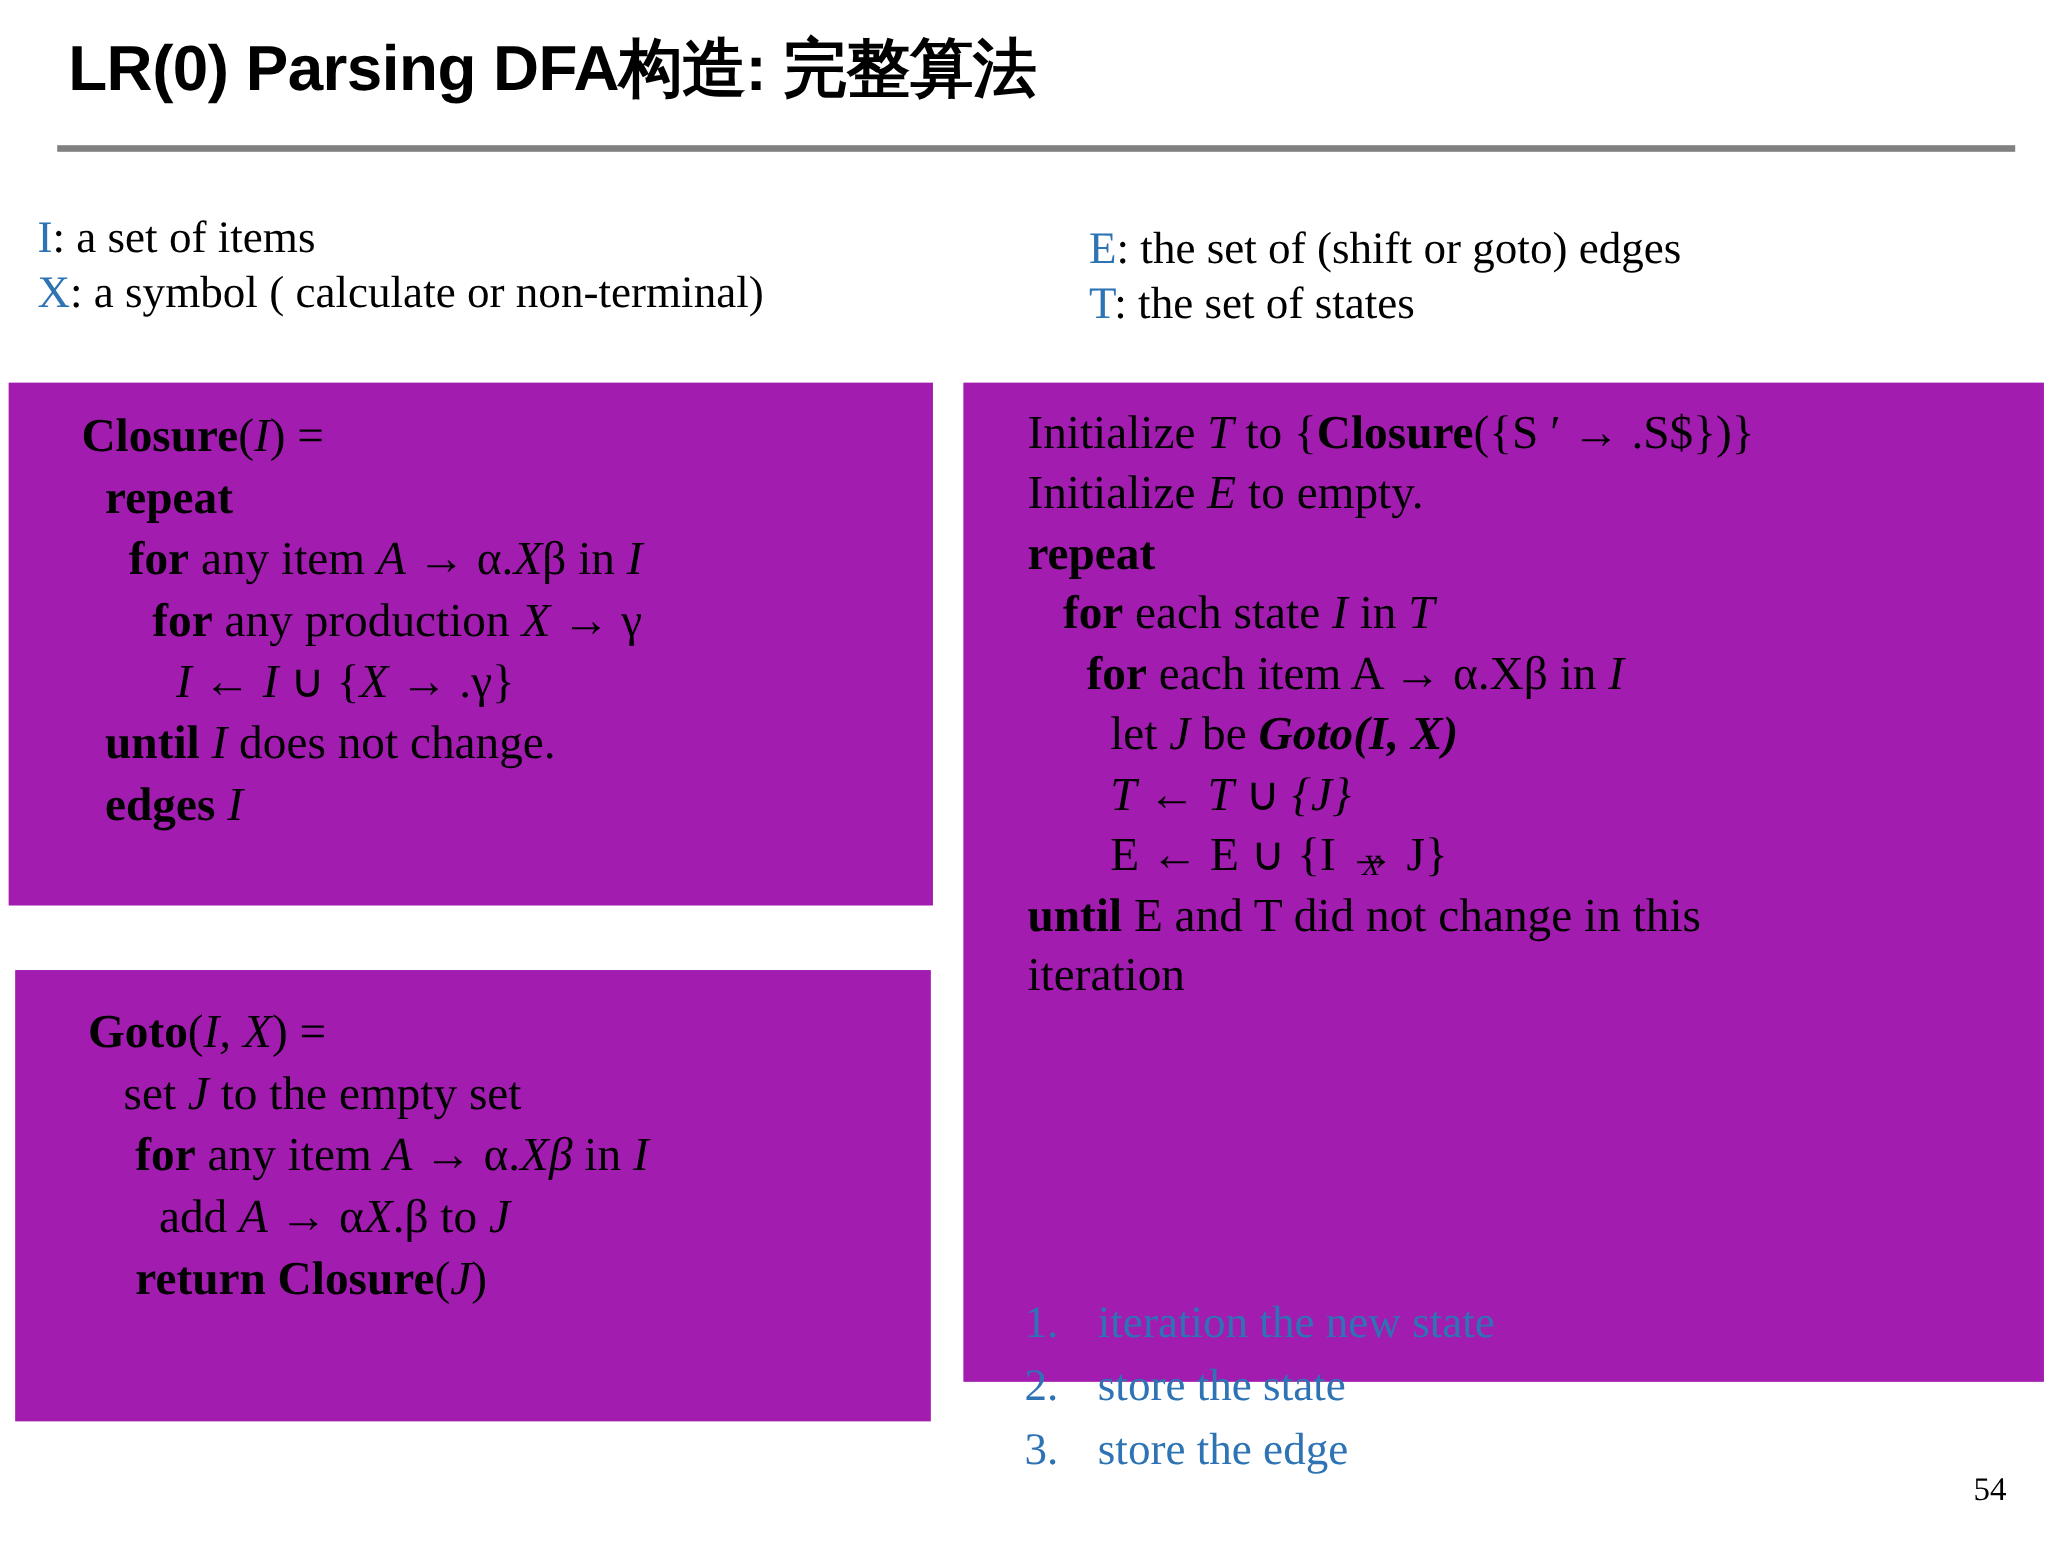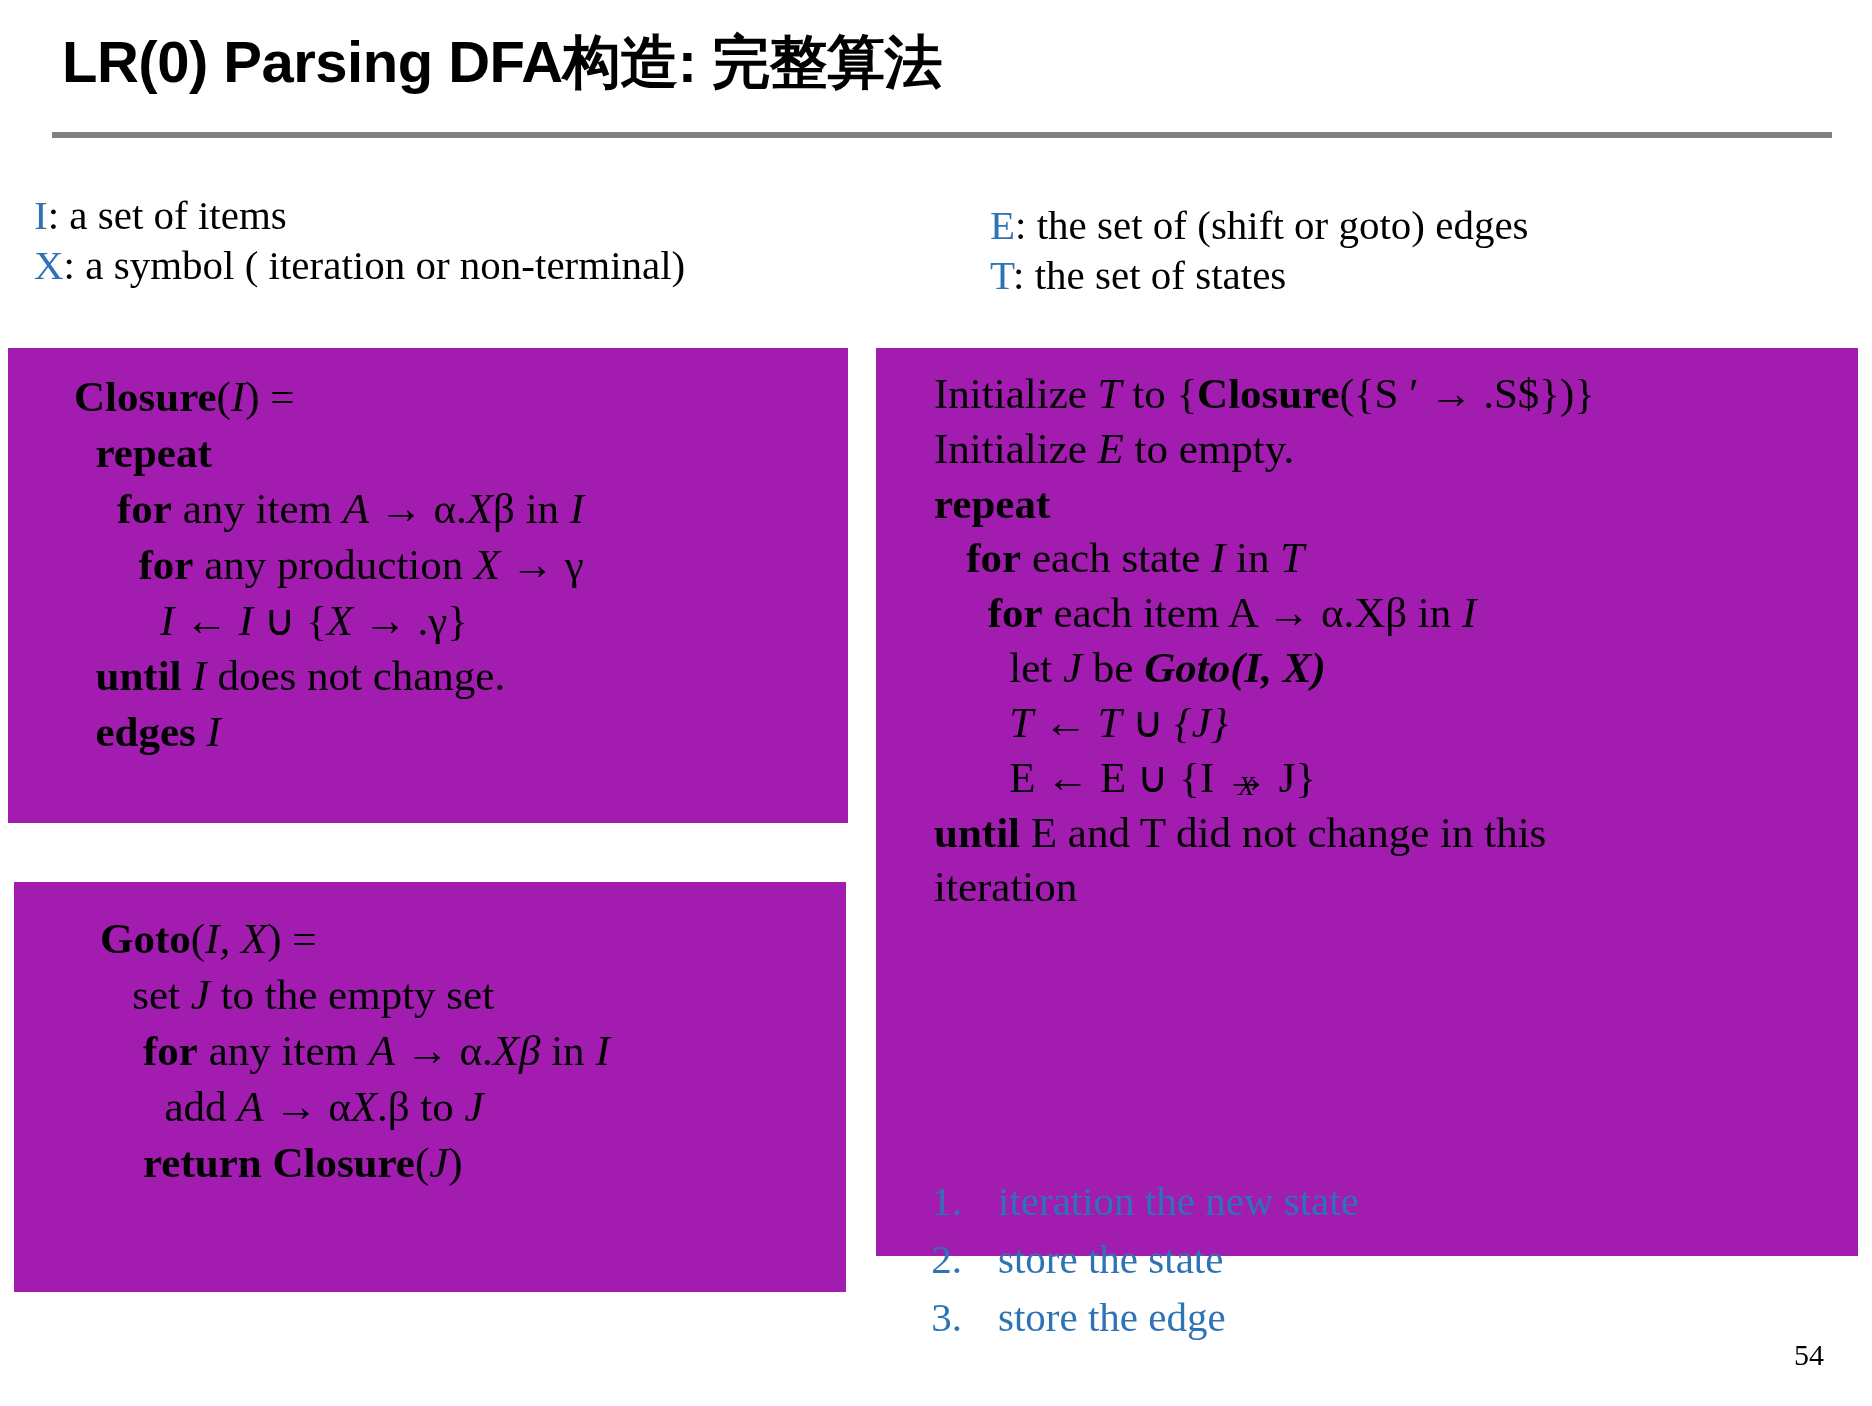--- a/index.html
+++ b/index.html
@@ -83,21 +83,21 @@
   .code {
     font-size: 43px;
     line-height: 1.30;
     white-space: pre;
   }
   .code.algo {
     font-size: 43px;
     line-height: 1.275;
   }
   .box-closure .code { padding: 16px 0 0 26px; }
-  .box-goto .code { padding: 24px 0 0 26px; margin-left: 20px; }
+  .box-goto .code { padding: 24px 0 0 26px; }
   .box-algo .code { padding: 14px 0 0 18px; }
 
   .b { font-weight: bold; }
   .i { font-style: italic; }
   .bi { font-weight: bold; font-style: italic; }
 
   
   .underarrow {
     position: relative;
     display: inline-block;
@@ -142,21 +142,21 @@
 </head>
 <body>
 
 <div class="slide">
 
   <div class="title">LR(0) Parsing DFA构造: 完整算法</div>
   <div class="title-rule"></div>
 
   <div class="legend legend-left">
     <div><span class="sym">I</span><span>: a set of items</span></div>
-    <div><span class="sym">X</span><span>: a symbol ( iteration or non-terminal)</span></div>
+    <div><span class="sym">X</span><span>: a symbol ( calculate or non-terminal)</span></div>
   </div>
 
   <div class="legend legend-right">
     <div><span class="sym">E</span><span>: the set of (shift or goto) edges</span></div>
     <div><span class="sym">T</span><span>: the set of states</span></div>
   </div>
 
   <div class="box box-closure">
     <div class="code"><span class="b">Closure</span>(<span class="i">I</span>) =
   <span class="b">repeat</span>

